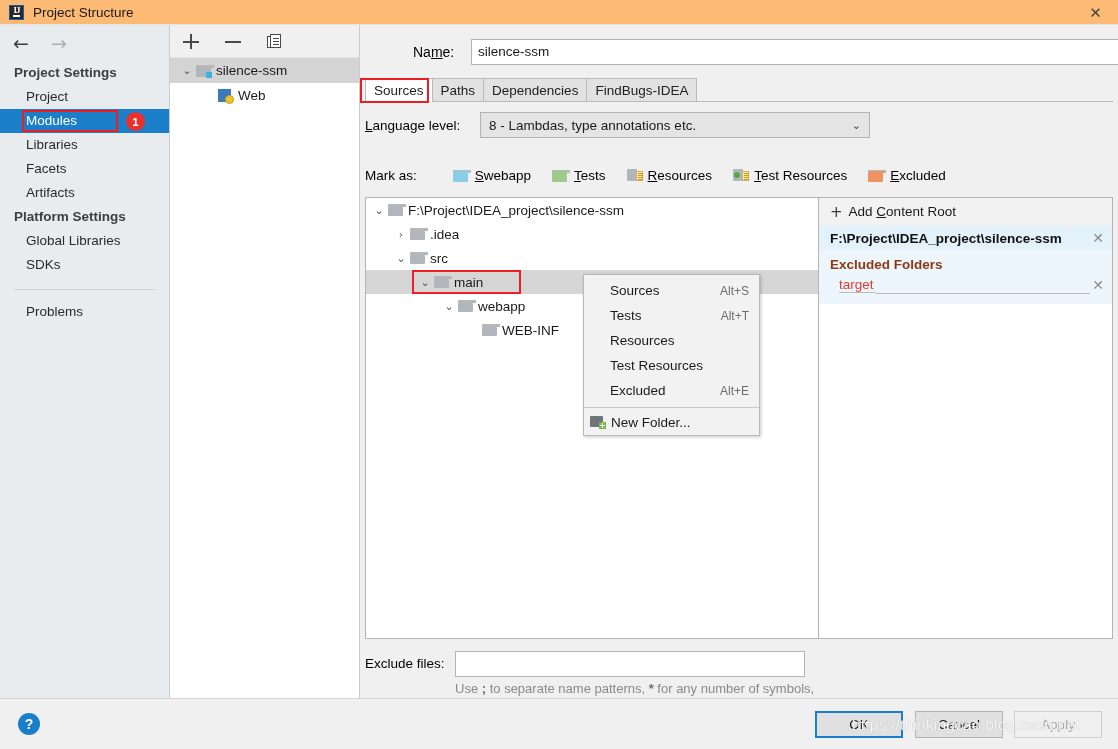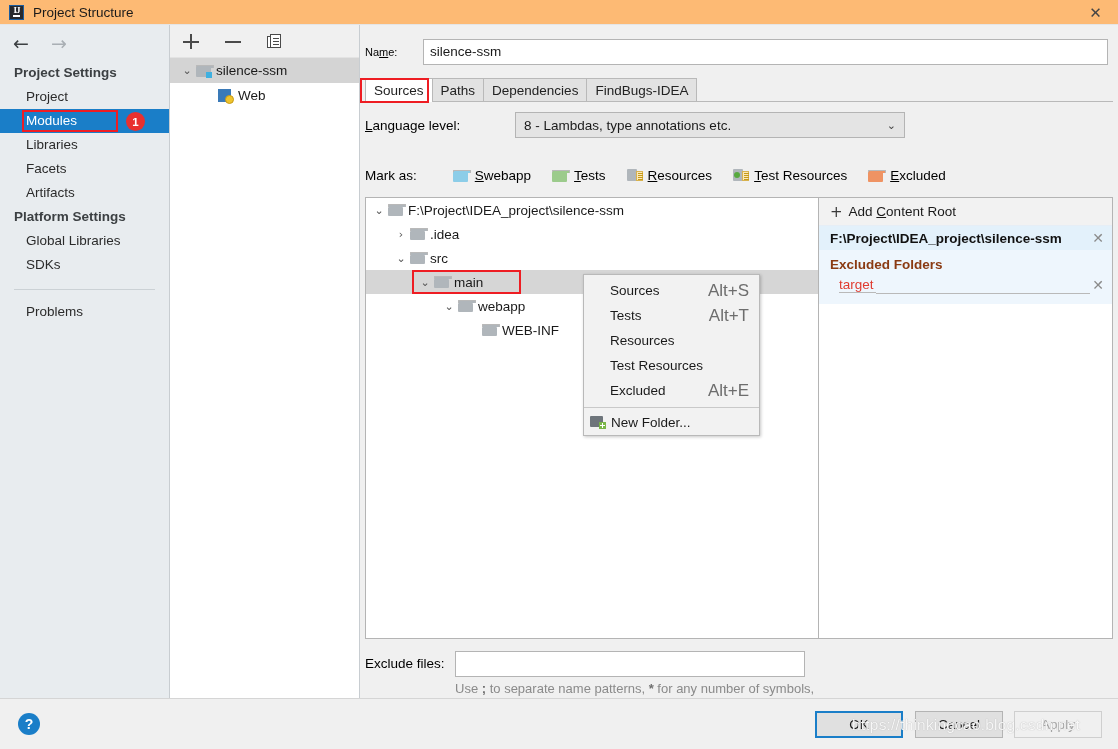--- a/index.html
+++ b/index.html
@@ -113,21 +113,21 @@
   .web-icon .sq{ position:absolute; left:0; top:0; width:13px; height:13px; background:#3a7ab8;}
   .web-icon .bd{ position:absolute; right:-1px; bottom:-1px; width:9px; height:9px; border-radius:50%;
                  background:#f0c42c; border:1px solid #c79a17;}
 
   
   .main {
     position:absolute; left:360px; top:25px; width:758px; height:673px;
     background:#f0f0f0;
   }
   .name-row { position:absolute; left:5px; top:14px; display:flex; align-items:center; }
-  .name-label { width:58px; font-size:11px; }
+  .name-label { width:58px; font-size:14px;margin-left:48px; }
   .name-input {
     width:685px; height:26px; background:#fff; border:1px solid #b4b4b4;
     padding:0 6px; font-size:13.5px; line-height:24px; color:#1a1a1a;
   }
 
   
   .tabs {
     position:absolute; left:5px; top:53px; width:748px; height:24px;
     display:flex; align-items:flex-end;
   }
@@ -139,21 +139,21 @@
   .tab.active { background:#ffffff; z-index:2; }
   .tab-sel-box{
     position:absolute; left:0px; top:53px; width:69px; height:25px;
     border:2px solid #ee1d23; pointer-events:none; z-index:5;
   }
   .tabs-underline{
     position:absolute; left:5px; top:76px; width:748px; height:1px; background:#b9b9b9;
   }
 
   
-  .lang-row{ position:absolute; left:5px; top:87px; display:flex; align-items:center;gap:35px;}
+  .lang-row{ position:absolute; left:5px; top:87px; display:flex; align-items:center;}
   .lang-label{ width:115px; font-size:13.5px; }
   .lang-combo{
     width:390px; height:26px; background:#e4e4e4; border:1px solid #b4b4b4;
     display:flex; align-items:center; padding:0 8px; font-size:13.5px; color:#1a1a1a;
     position:relative;
   }
   .lang-combo .cv{ flex:1; }
   .lang-combo .chevd{ font-size:11px; color:#444; font-family:"DejaVu Sans", sans-serif;}
 
   
@@ -226,21 +226,21 @@
     position:absolute; left:583px; top:274px; width:177px;
     background:#f2f2f2; border:1px solid #b9b9b9; z-index:40;
     box-shadow:1px 1px 3px rgba(0,0,0,.22);
     padding:3px 0 0 0;
   }
   .ctx-item{
     height:25px; display:flex; align-items:center; font-size:13.5px; color:#1a1a1a;
     padding-left:26px; padding-right:10px;
   }
   .ctx-item .lab{ flex:1; }
-  .ctx-item .acc{ color:#6d6d6d; font-size:17px; }
+  .ctx-item .acc{ color:#6d6d6d; font-size:12px; }
   .ctx-sep{ height:1px; background:#c9c9c9; margin:4px 0 2px 0; }
   .ctx-item.withicon{ padding-left:6px; }
   .newfolder-icon{ width:16px; height:13px; position:relative; margin-right:5px; flex:none;}
   .newfolder-icon .fd{ position:absolute; left:0; top:0; width:13px; height:11px; background:#6e757b; border-radius:1px;}
   .newfolder-icon .pl{ position:absolute; right:0; bottom:0; width:7px; height:7px; background:#7ab648;}
   .newfolder-icon .pl::before{ content:""; position:absolute; left:3px; top:1px; width:1px; height:5px; background:#fff;}
   .newfolder-icon .pl::after { content:""; position:absolute; left:1px; top:3px; width:5px; height:1px; background:#fff;}
 
   
   .bottombar{

